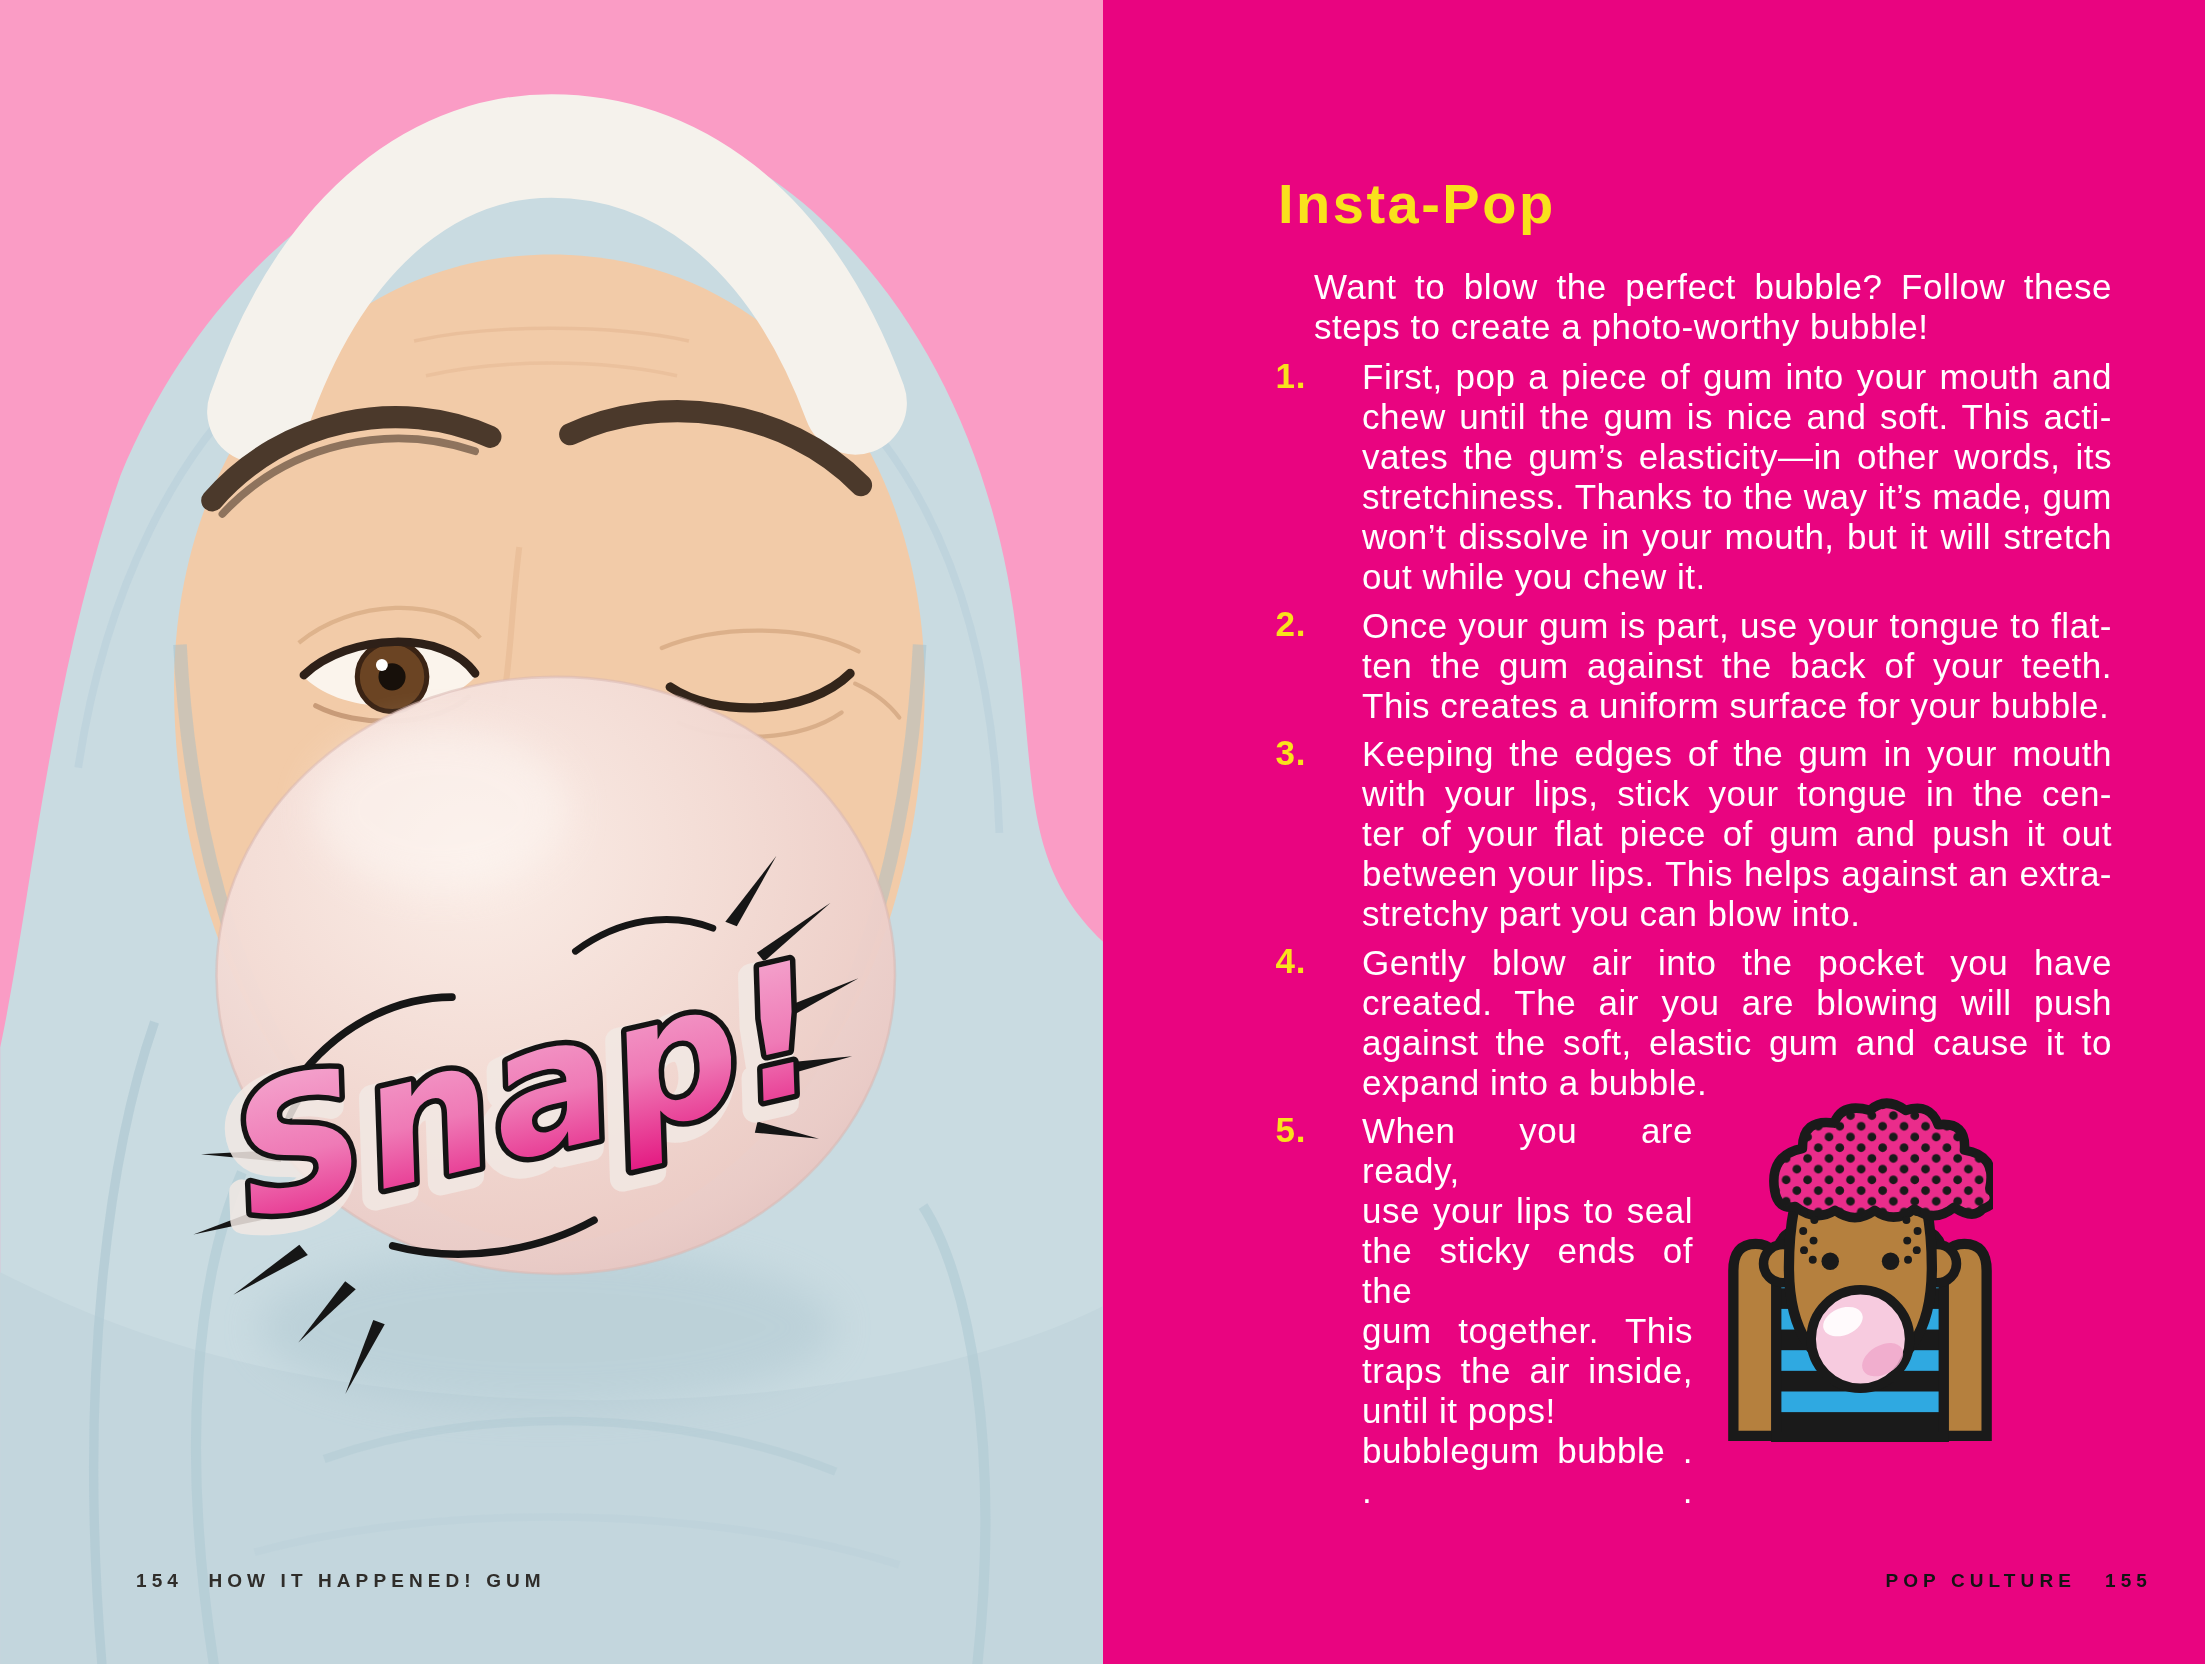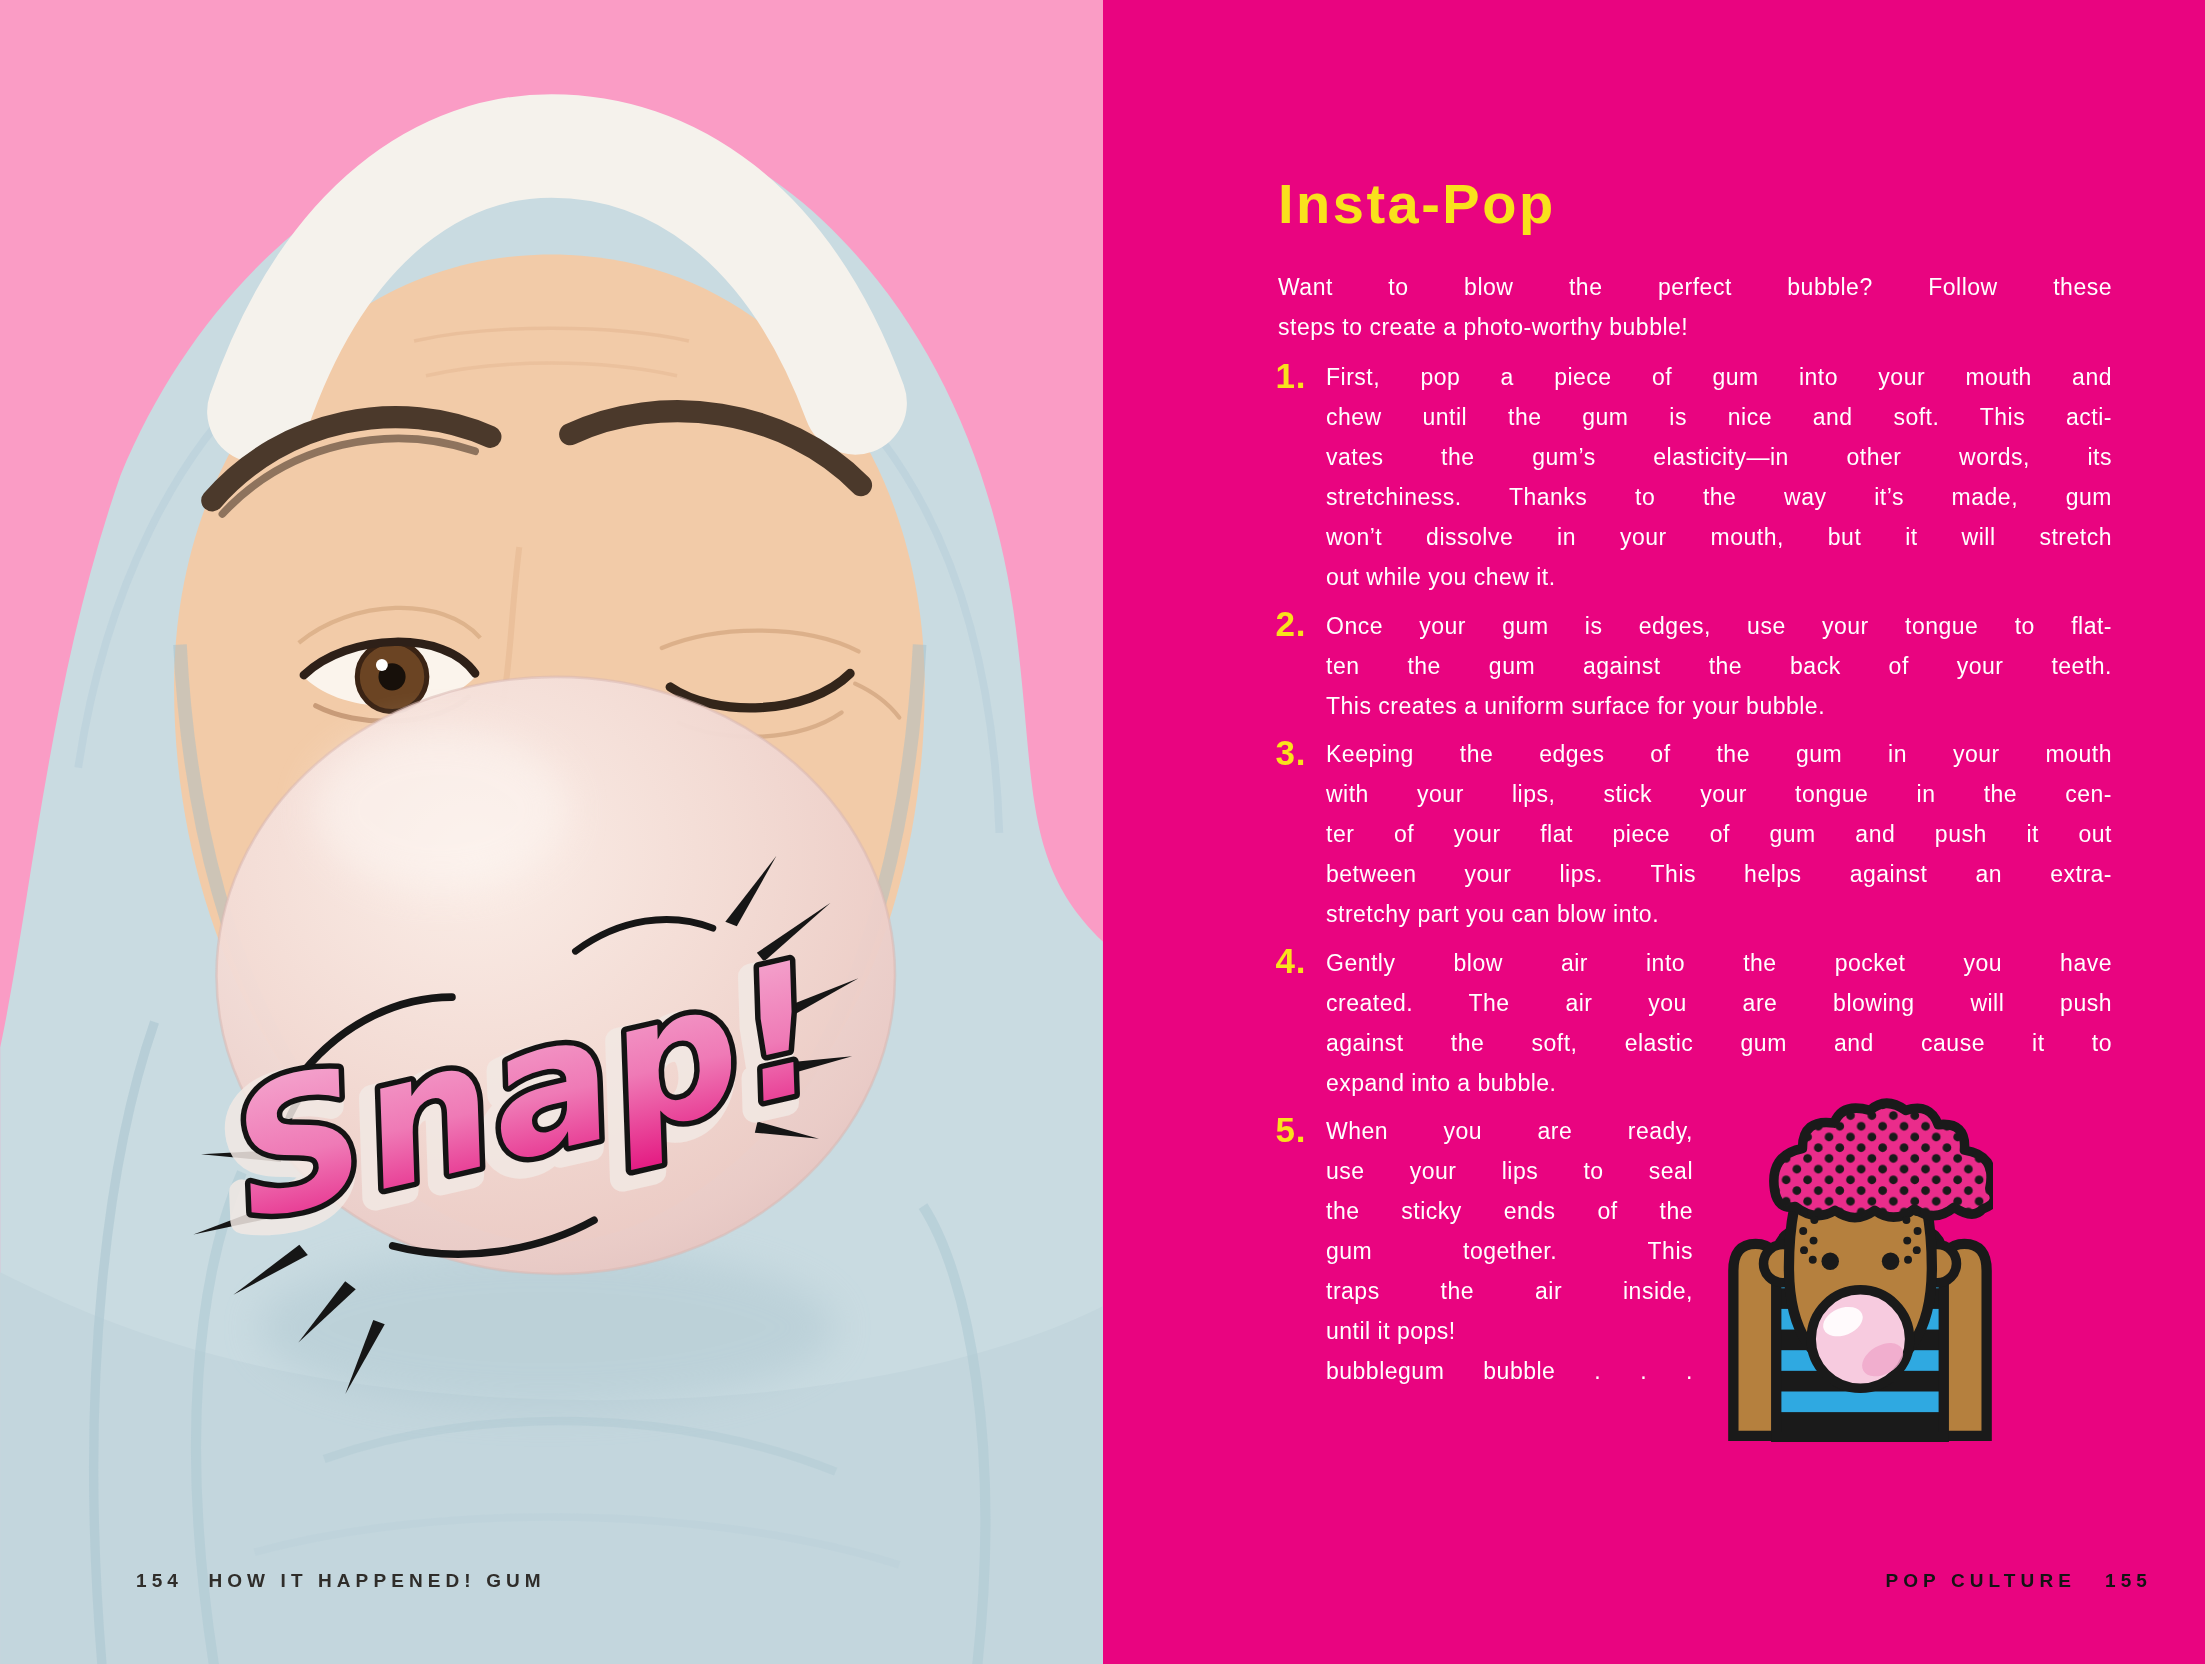--- a/index.html
+++ b/index.html
@@ -21,23 +21,23 @@
     position:absolute;left:1103px;top:0;width:1191px;height:1665px;
     background:var(--right-page-bg,#E90480);
   }
   .content{position:absolute;left:175px;right:182px;top:175px;}
   h1.headline{
     margin:0;color:var(--accent-yellow,#F9E11C);
     font-size:56px;line-height:58px;font-weight:bold;letter-spacing:2.5px;
   }
   .intro{margin-top:34px;}
   .jline{
-    color:var(--body-text,#FFFFFF);font-size:23px;line-height:40px;
+    color:var(--body-text,#FFFFFF);font-size:35px;line-height:40px;
     letter-spacing:0.5px;
-    text-align:justify;text-align-last:justify;
+    text-align:justify;text-align-last:justify;margin-left:36px;
   }
   .jline.last{text-align:justify;text-align-last:left;}
   ol.steps{list-style:none;margin:10.2px 0 0 0;padding:0;}
   .step{position:relative;padding-left:48px;margin-top:8.5px;}
   .step .num{
     position:absolute;left:-2.5px;top:-1.7px;
     color:var(--accent-yellow,#F9E11C);
     font-size:35px;font-weight:bold;line-height:40px;letter-spacing:0.8px;
   }
   .step.narrow .step-body{width:367px;}
@@ -169,21 +169,21 @@
               <div class="jline">chew until the gum is nice and soft. This acti-</div>
               <div class="jline">vates the gum’s elasticity—in other words, its</div>
               <div class="jline">stretchiness. Thanks to the way it’s made, gum</div>
               <div class="jline">won’t dissolve in your mouth, but it will stretch</div>
               <div class="jline last">out while you chew it.</div>
             </div>
           </li>
           <li class="step">
             <span class="num">2.</span>
             <div class="step-body">
-              <div class="jline">Once your gum is edges, use your tongue to flat-</div>
+              <div class="jline">Once your gum is part, use your tongue to flat-</div>
               <div class="jline">ten the gum against the back of your teeth.</div>
               <div class="jline last">This creates a uniform surface for your bubble.</div>
             </div>
           </li>
           <li class="step">
             <span class="num">3.</span>
             <div class="step-body">
               <div class="jline">Keeping the edges of the gum in your mouth</div>
               <div class="jline">with your lips, stick your tongue in the cen-</div>
               <div class="jline">ter of your flat piece of gum and push it out</div>

